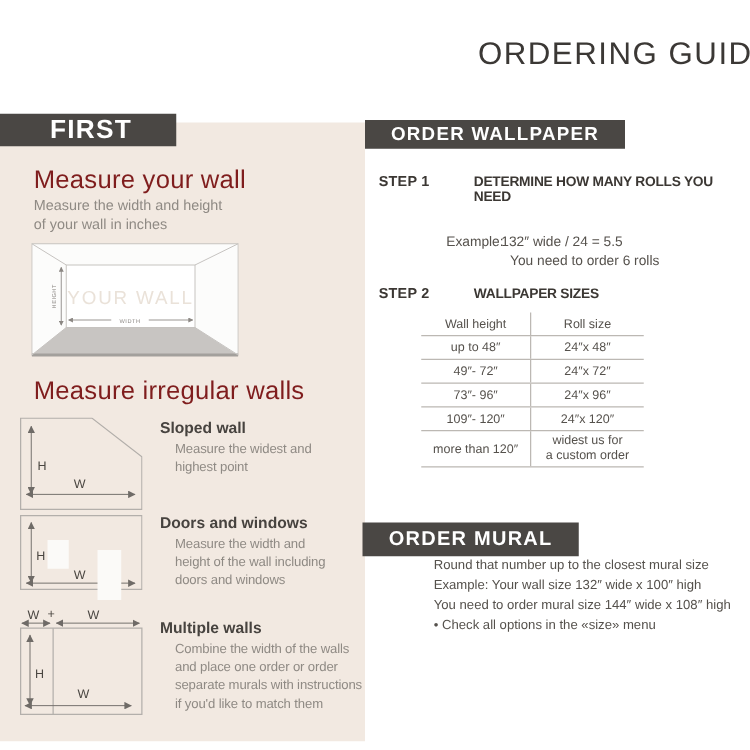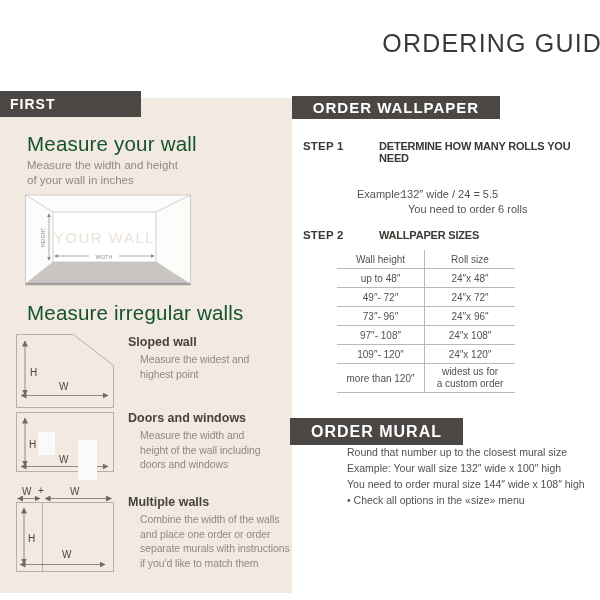--- a/index.html
+++ b/index.html
@@ -6,25 +6,25 @@
   .page{position:relative;width:600px;height:600px;background:#ffffff;overflow:hidden;
         font-family:"Liberation Sans","DejaVu Sans",sans-serif;color:#3d3935;}
 
   .title{position:absolute;top:29px;left:0;width:100%;text-align:right;
          font-size:25px;font-weight:500;letter-spacing:1.2px;color:#3b3835;margin-left:20px;}
 
   .panel{position:absolute;left:0;top:98px;width:292px;height:495px;background:#f2e9e1;}
 
   .bar{position:absolute;background:#4a4744;color:#ffffff;display:flex;align-items:center;
        letter-spacing:1px;font-weight:600;box-sizing:border-box;}
-  .bar-first{left:0;top:91px;width:141px;height:26px;padding-left:10px;font-size:14px;}
+  .bar-first{left:0;top:91px;width:141px;height:26px;padding-left:40px;font-size:21px;}
   .bar-wallpaper{left:292px;top:96px;width:208px;height:23px;justify-content:center;font-size:15px;}
   .bar-mural{left:290px;top:418px;width:173px;height:27px;justify-content:center;font-size:16px;}
 
-  .h-lg{position:absolute;left:27px;font-size:20.5px;font-weight:500;color:#14532d;letter-spacing:.2px;}
+  .h-lg{position:absolute;left:27px;font-size:20.5px;font-weight:500;color:#7f1d1d;letter-spacing:.2px;}
   .h-measure{top:132px;}
   .h-irregular{top:301px;}
 
   .body-sm{position:absolute;color:#8f8a84;white-space:pre-line;}
   .mw-body{left:27px;top:158px;font-size:11.5px;line-height:15px;}
   .item-body{left:128px;font-size:10.5px;line-height:14.5px;letter-spacing:-0.1px;margin-left:12px;}
   .b-sloped{top:352px;}
   .b-doors{top:428px;}
   .b-multiple{top:512px;}
 
@@ -179,24 +179,20 @@
     </div>
     <div class="tr">
       <div class="tc tc1">49″- 72″</div>
       <div class="tc tc2">24″x 72″</div>
     </div>
     <div class="tr">
       <div class="tc tc1">73″- 96″</div>
       <div class="tc tc2">24″x 96″</div>
     </div>
     <div class="tr">
-      <div class="tc tc1">97″- 108″</div>
-      <div class="tc tc2">24″x 108″</div>
-    </div>
-    <div class="tr">
       <div class="tc tc1">109″- 120″</div>
       <div class="tc tc2">24″x 120″</div>
     </div>
     <div class="tr tr-last">
       <div class="tc tc1">more than 120″</div>
       <div class="tc tc2 pre">widest us for
 a custom order</div>
     </div>
   </div>
 

